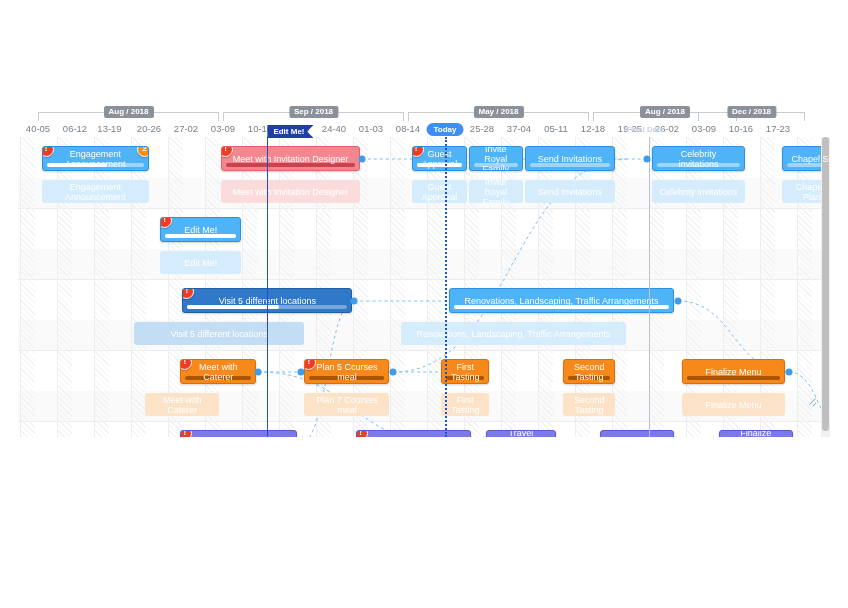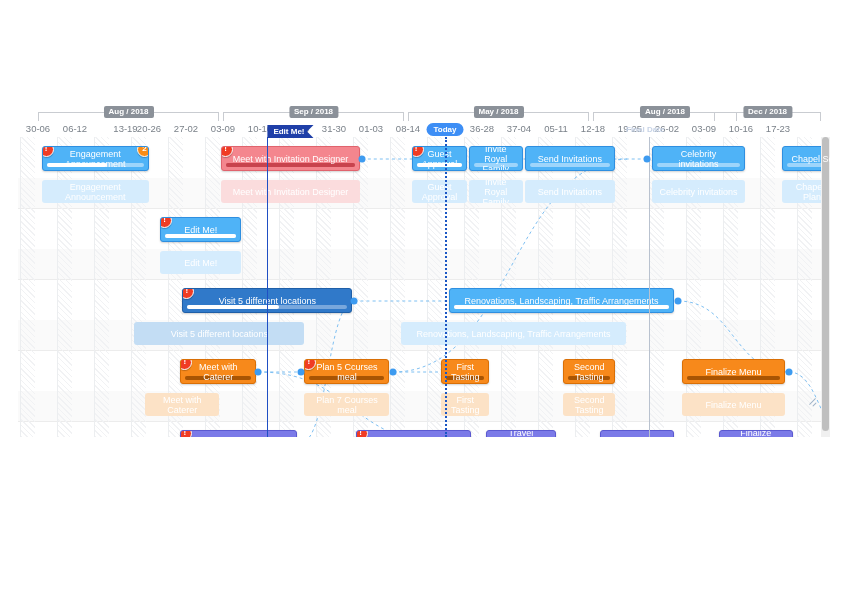--- a/index.html
+++ b/index.html
@@ -98,40 +98,40 @@
           <div class="pill">Sep / 2018</div>
         </div>
         <div class="month" style="left: 390px; width: 181px;">
           <div class="bracket"></div>
           <div class="pill">May / 2018</div>
         </div>
         <div class="month" style="left: 575px; width: 144px;">
           <div class="bracket"></div>
           <div class="pill">Aug / 2018</div>
         </div>
-        <div class="month" style="left: 696px; width: 107px;">
+        <div class="month" style="left: 680px; width: 107px;">
           <div class="bracket"></div>
           <div class="pill">Dec / 2018</div>
         </div>
       </div>
     <div id="weeks">
         <div class="wk" style="left: -35.5px; width: 37px;">9</div>
-        <div class="wk" style="left: 1.5px; width: 37px;">30-06</div>
+        <div class="wk" style="left: 1.5px; width: 37px;">40-05</div>
         <div class="wk" style="left: 38.5px; width: 37px;">06-12</div>
-        <div class="wk" style="left: 89px; width: 37px;">13-19</div>
+        <div class="wk" style="left: 73px; width: 37px;">13-19</div>
         <div class="wk" style="left: 112.5px; width: 37px;">20-26</div>
         <div class="wk" style="left: 149.5px; width: 37px;">27-02</div>
         <div class="wk" style="left: 186.5px; width: 37px;">03-09</div>
         <div class="wk" style="left: 223.5px; width: 37px;">10-16</div>
         <div class="wk" style="left: 260.5px; width: 37px;">17-23</div>
-        <div class="wk" style="left: 297.5px; width: 37px;">31-30</div>
+        <div class="wk" style="left: 297.5px; width: 37px;">24-40</div>
         <div class="wk" style="left: 334.5px; width: 37px;">01-03</div>
         <div class="wk" style="left: 371.5px; width: 37px;">08-14</div>
         <div class="wk" style="left: 408.5px; width: 37px;">15-21</div>
-        <div class="wk" style="left: 445.5px; width: 37px;">36-28</div>
+        <div class="wk" style="left: 445.5px; width: 37px;">25-28</div>
         <div class="wk" style="left: 482.5px; width: 37px;">37-04</div>
         <div class="wk" style="left: 519.5px; width: 37px;">05-11</div>
         <div class="wk" style="left: 556.5px; width: 37px;">12-18</div>
         <div class="wk" style="left: 593.5px; width: 37px;">19-25</div>
         <div class="wk" style="left: 630.5px; width: 37px;">26-02</div>
         <div class="wk" style="left: 667.5px; width: 37px;">03-09</div>
         <div class="wk" style="left: 704.5px; width: 37px;">10-16</div>
         <div class="wk" style="left: 741.5px; width: 37px;">17-23</div>
       </div>
   </div>

